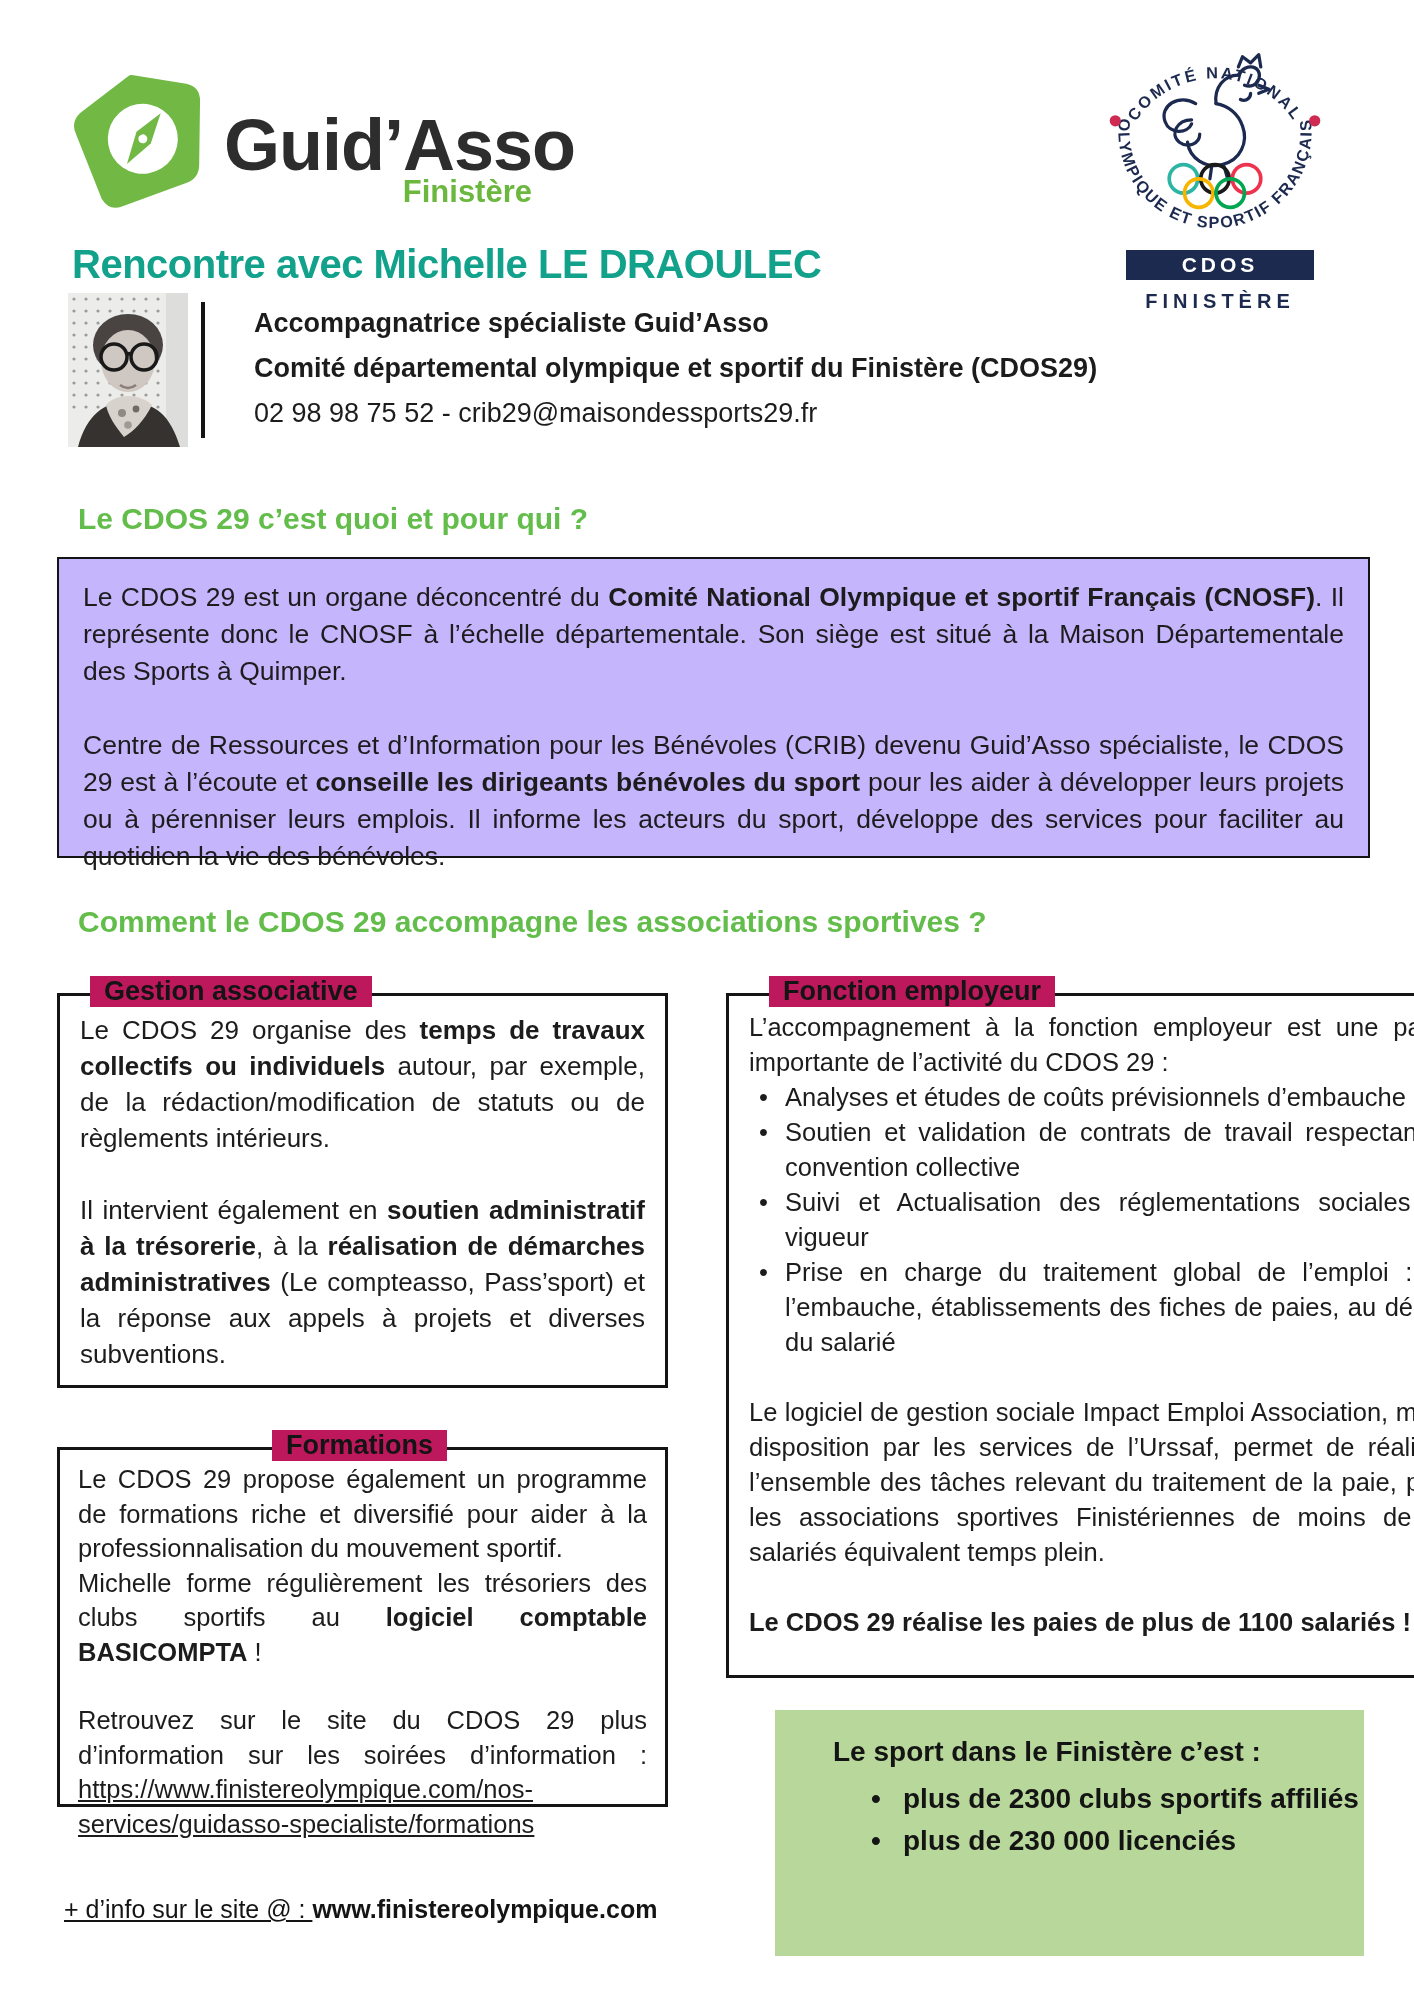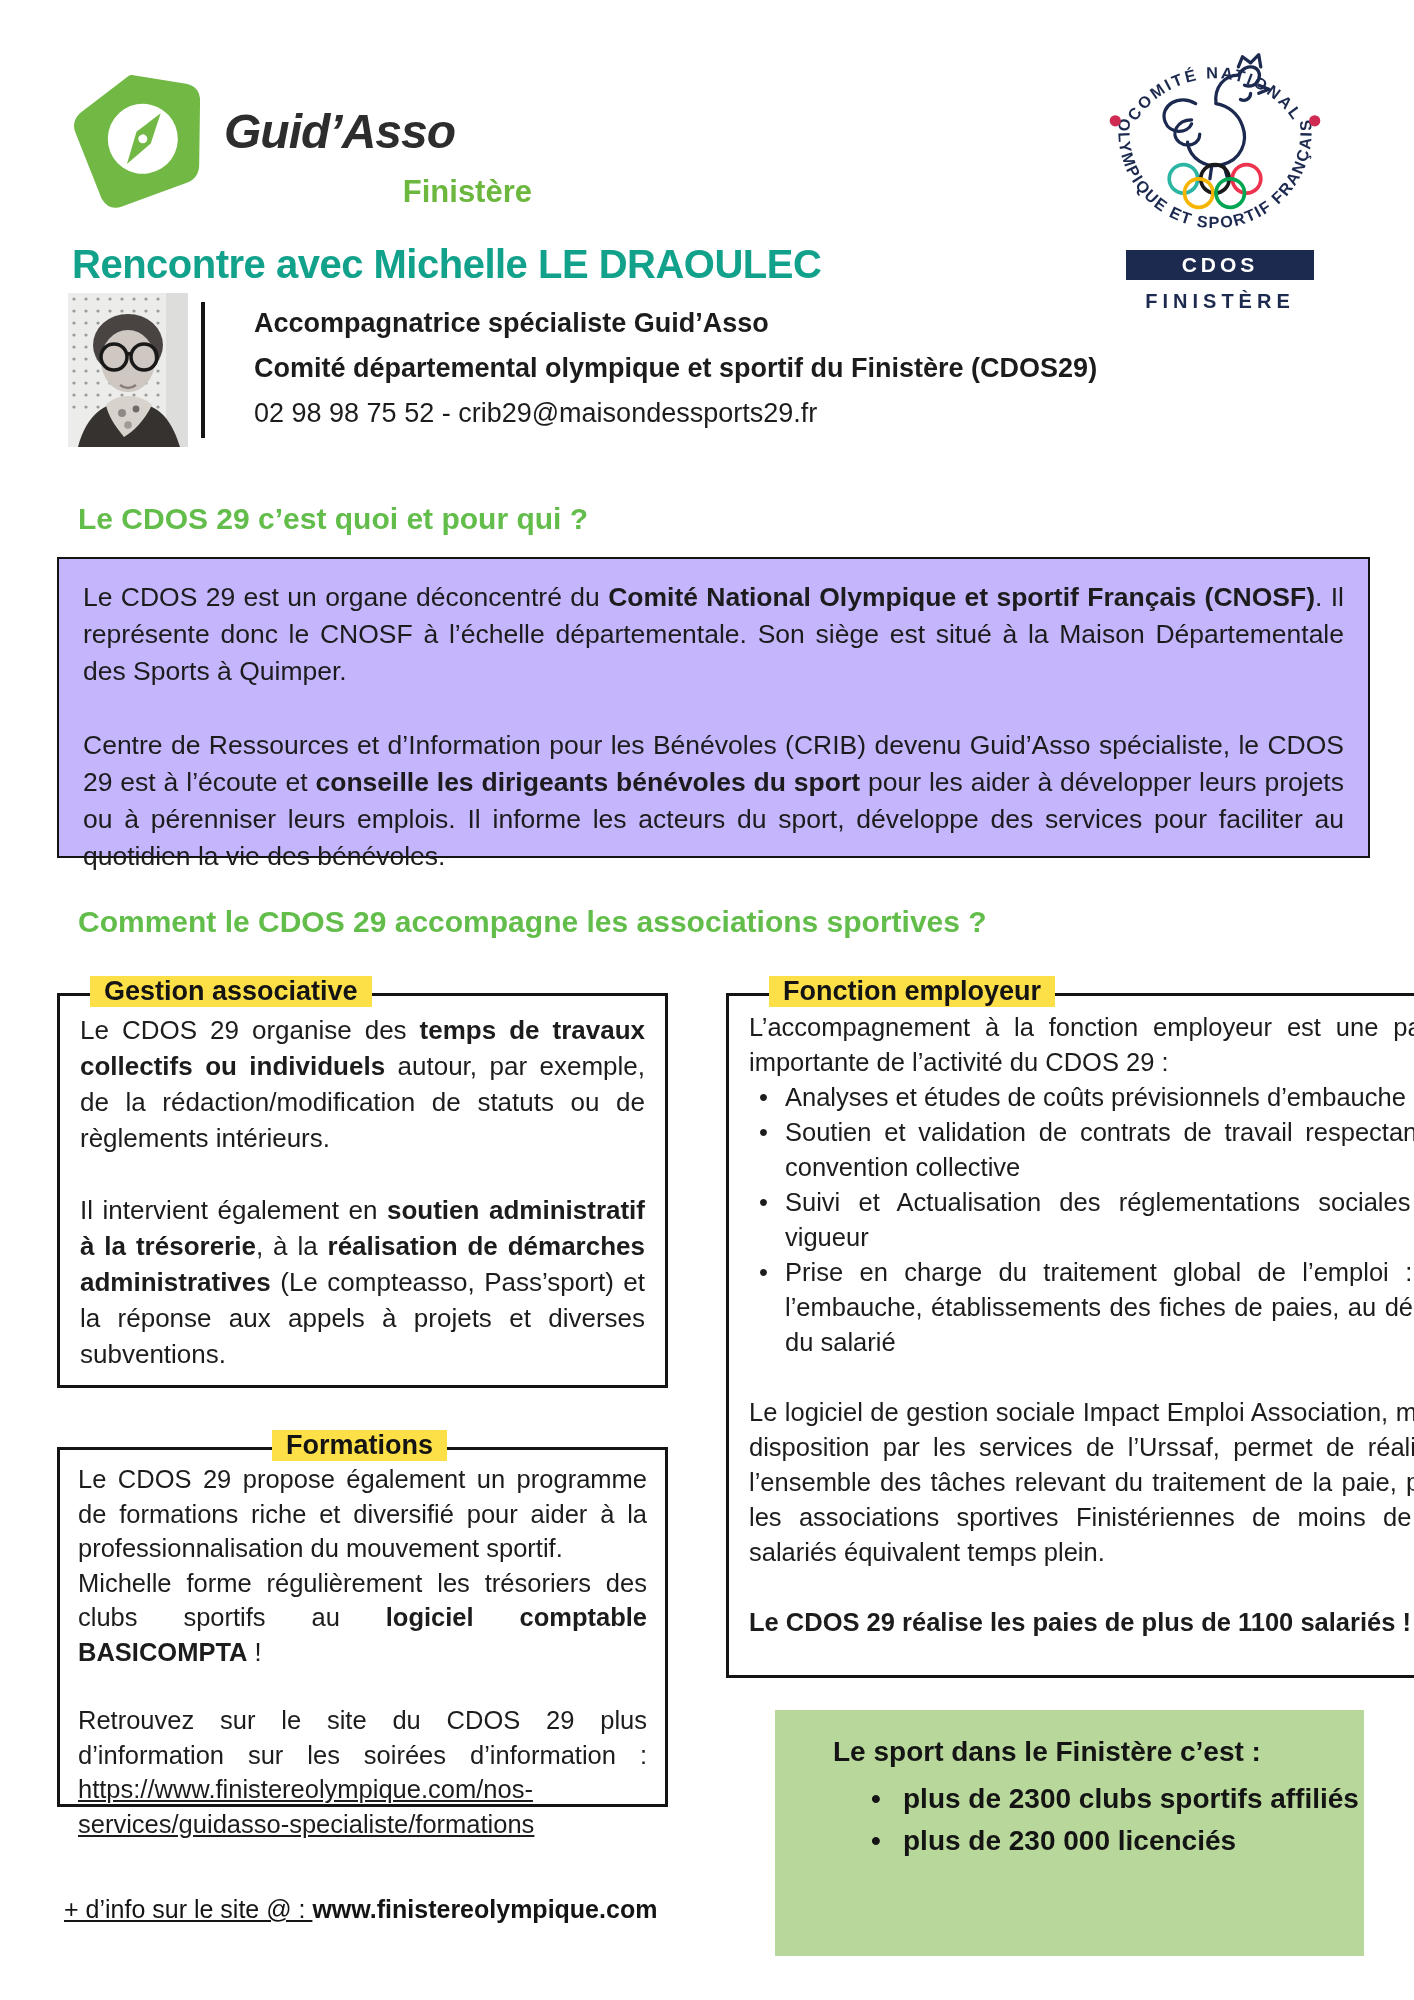--- a/index.html
+++ b/index.html
@@ -2,38 +2,38 @@
 <html lang="fr"><head>
 <meta charset="utf-8">
 <style>
   html,body{margin:0;padding:0;background:#ffffff;}
   .page{
     position:relative;width:1414px;height:2000px;background:#fff;overflow:hidden;
     font-family:"Liberation Sans", sans-serif;color:#1c1c1c;
   }
   .abs{position:absolute;}
   
-  .ga-name{font-size:48px;font-weight:bold;color:#2d2d2d;letter-spacing:-1px;font-style:italic;}
+  .ga-name{font-size:72px;font-weight:bold;color:#2d2d2d;letter-spacing:-1px;}
   .ga-region{font-size:31px;font-weight:bold;color:#6cb83f;text-align:right;}
   .cdos-bar{
     background:#1d2a50;color:#fff;font-weight:bold;font-size:21px;letter-spacing:4px;
     width:188px;height:30px;line-height:30px;text-align:center;
   }
   .cdos-region{color:#1d2a50;font-weight:bold;font-size:20px;letter-spacing:5px;width:188px;text-align:center;}
   .page-title{font-size:40px;font-weight:bold;color:#12a18a;letter-spacing:-0.5px;margin:8px;white-space:nowrap;}
   .vbar{width:4px;background:#141414;}
   .profile-text p{margin:0 0 14px 0;font-size:27px;line-height:31px;}
   .profile-text .b1,.profile-text .b2{font-weight:bold;}
   
   .section-heading{font-size:30px;font-weight:bold;color:#63bd4b;margin:0;white-space:nowrap;}
   .box{border:2px solid #141414;background:#c4b5fd;box-sizing:border-box;}
   .panel{border:3px solid #141414;background:#fff;box-sizing:border-box;}
   .panel-title{
     position:absolute;top:-20px;font-size:27px;font-weight:bold;color:#141414;
-    background:#fde047;padding:0 14px;white-space:nowrap;
+    background:#be185d;padding:0 14px;white-space:nowrap;
   }
   .box p,.panel p{margin:0;text-align:justify;}
   .intro-box{padding:20px 24px;font-size:26.5px;line-height:37px;}
   .intro-box .p2{margin-top:37px;}
   .gestion-body{padding:16px 20px;font-size:26px;line-height:36px;}
   .gestion-body .p2{margin-top:36px;}
   .formations-body{padding:12px 18px;font-size:25.5px;line-height:34.5px;}
   .formations-body .p3{margin-top:34px;}
   .employeur-body{padding:14px 20px;font-size:25.5px;line-height:35px;}
   .employeur-body ul{margin:0;padding:0;list-style:none;}

